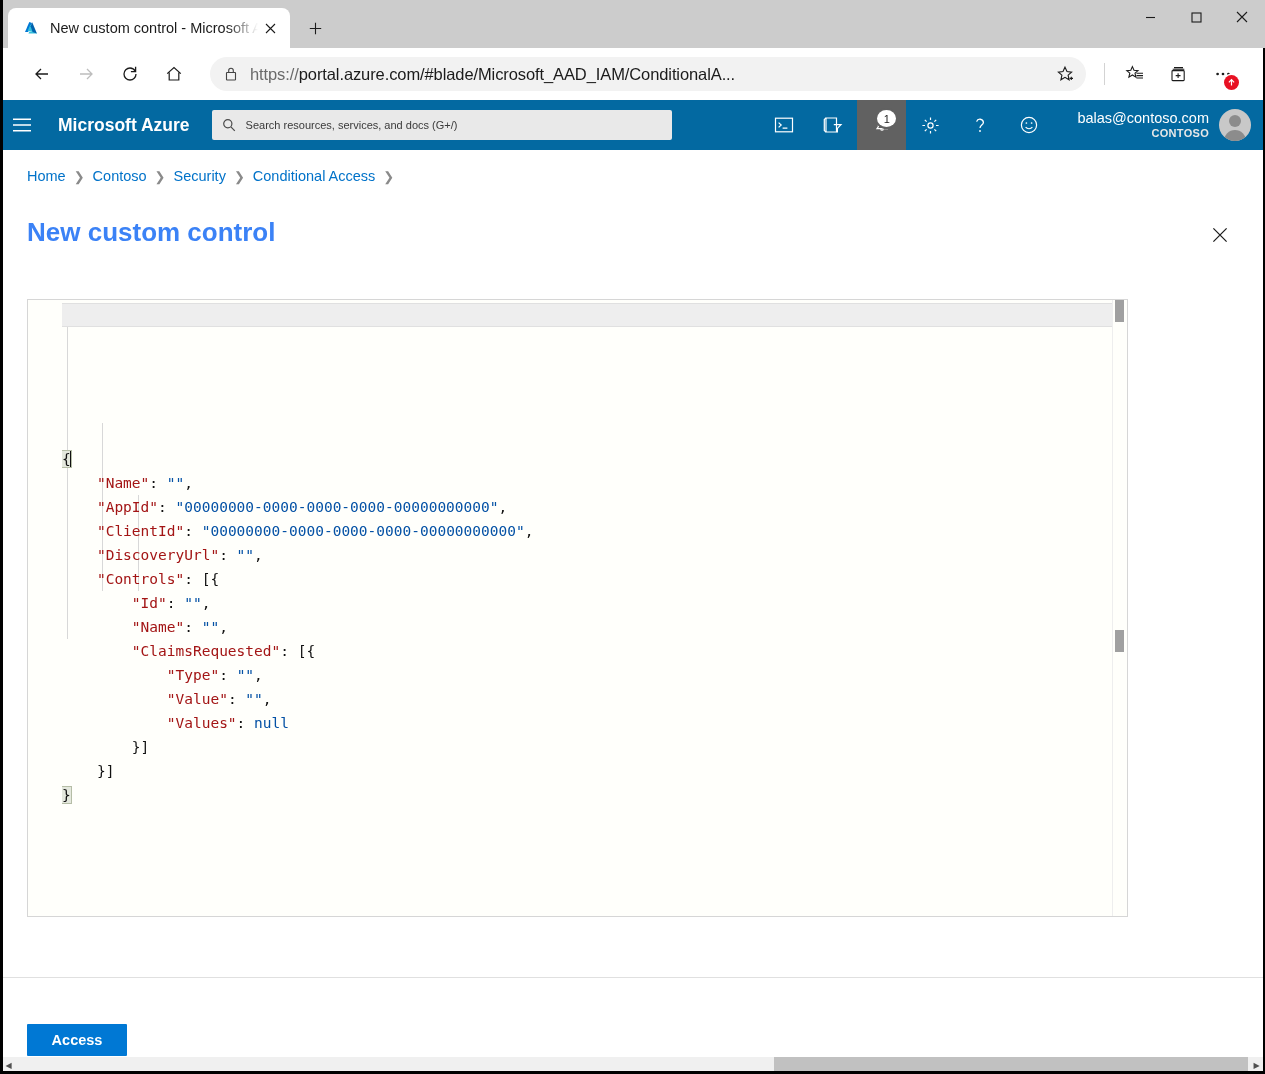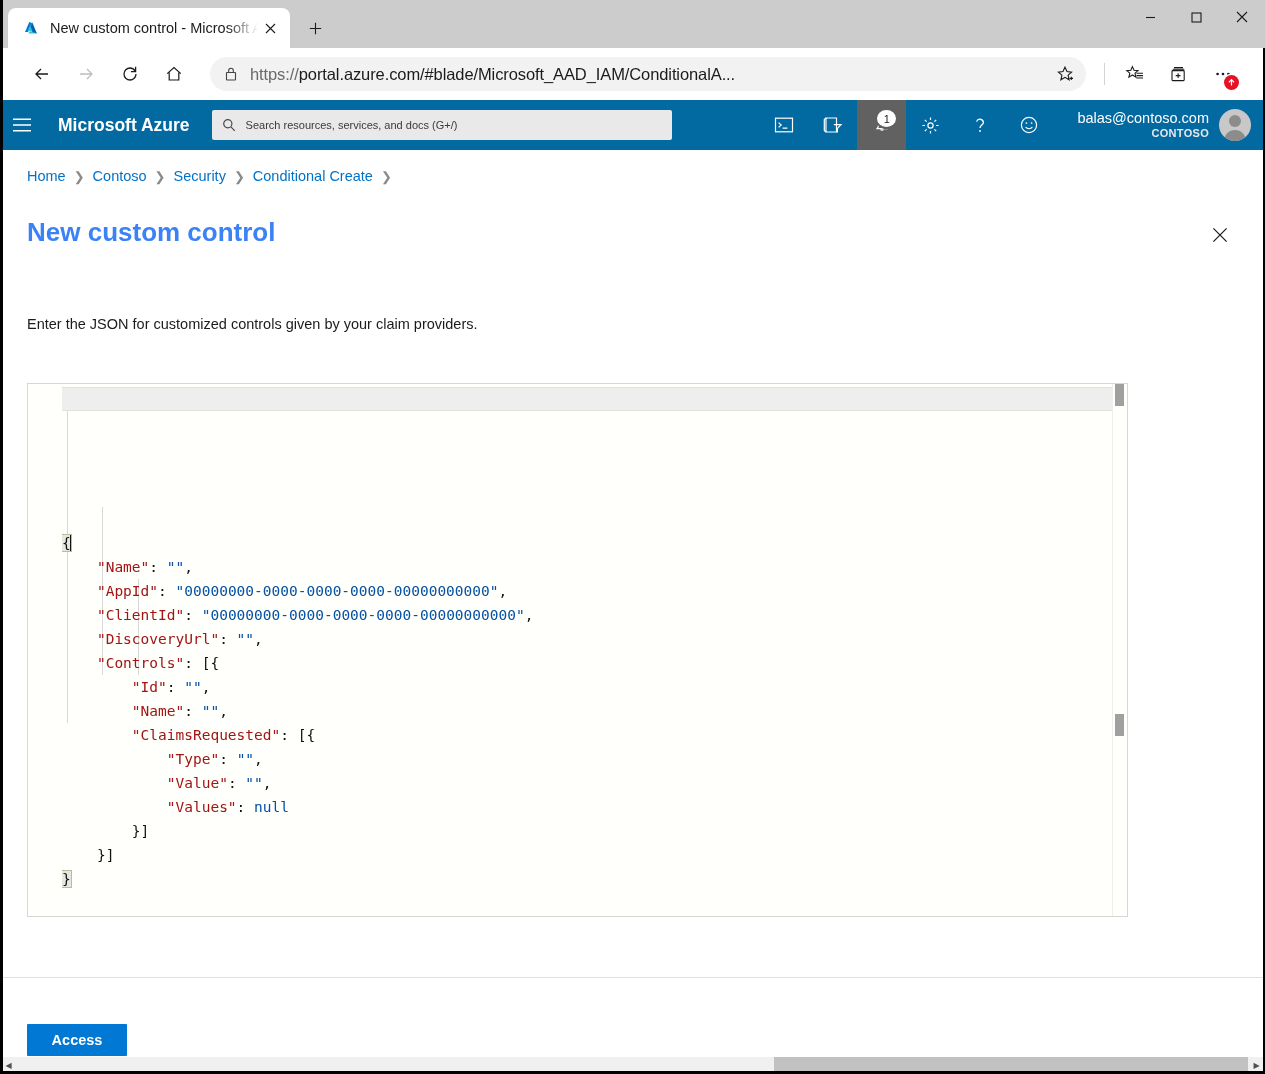--- a/index.html
+++ b/index.html
@@ -589,34 +589,33 @@
 
     <div class="blade">
 
       <div class="breadcrumb">
         <span class="bc-link">Home</span>
         <span class="bc-sep">❯</span>
         <span class="bc-link">Contoso</span>
         <span class="bc-sep">❯</span>
         <span class="bc-link">Security</span>
         <span class="bc-sep">❯</span>
-        <span class="bc-link">Conditional Create</span>
+        <span class="bc-link">Conditional Access</span>
         <span class="bc-sep">❯</span>
       </div>
 
       <div class="blade-titlerow">
         <div class="blade-title">New custom control</div>
         <div class="blade-close">
           <svg width="16" height="16" viewBox="0 0 16 16">
               <path d="M1.4 1.4 L14.6 14.6 M14.6 1.4 L1.4 14.6" stroke="#1b1b1b" stroke-width="1.25" fill="none"></path>
             </svg>
         </div>
       </div>
 
-      <div class="blade-desc">Enter the JSON for customized controls given by your claim providers.</div>
 
       <div class="editor-wrap">
         <div class="editor-gutter"></div>
         <div class="editor-code">
           <div class="cur-line"></div>
           <div class="indent-guide" style="left:5px; top:27px; height:312px;"></div>
           <div class="indent-guide" style="left:40px; top:123px; height:168px;"></div>
           <div class="indent-guide" style="left:76px; top:195px; height:96px;"></div>
           <div class="code-lines"><div class="cl"><span></span><span class="brk">{</span><span class="caret"></span></div><div class="cl"><span>    </span><span class="k">"Name"</span><span class="p">: </span><span class="v">""</span><span class="p">,</span></div><div class="cl"><span>    </span><span class="k">"AppId"</span><span class="p">: </span><span class="v">"00000000-0000-0000-0000-00000000000"</span><span class="p">,</span></div><div class="cl"><span>    </span><span class="k">"ClientId"</span><span class="p">: </span><span class="v">"00000000-0000-0000-0000-00000000000"</span><span class="p">,</span></div><div class="cl"><span>    </span><span class="k">"DiscoveryUrl"</span><span class="p">: </span><span class="v">""</span><span class="p">,</span></div><div class="cl"><span>    </span><span class="k">"Controls"</span><span class="p">: [{</span></div><div class="cl"><span>        </span><span class="k">"Id"</span><span class="p">: </span><span class="v">""</span><span class="p">,</span></div><div class="cl"><span>        </span><span class="k">"Name"</span><span class="p">: </span><span class="v">""</span><span class="p">,</span></div><div class="cl"><span>        </span><span class="k">"ClaimsRequested"</span><span class="p">: [{</span></div><div class="cl"><span>            </span><span class="k">"Type"</span><span class="p">: </span><span class="v">""</span><span class="p">,</span></div><div class="cl"><span>            </span><span class="k">"Value"</span><span class="p">: </span><span class="v">""</span><span class="p">,</span></div><div class="cl"><span>            </span><span class="k">"Values"</span><span class="p">: </span><span class="nul">null</span></div><div class="cl"><span>        </span><span class="p">}]</span></div><div class="cl"><span>    </span><span class="p">}]</span></div><div class="cl"><span></span><span class="brk">}</span></div></div>
         </div>

